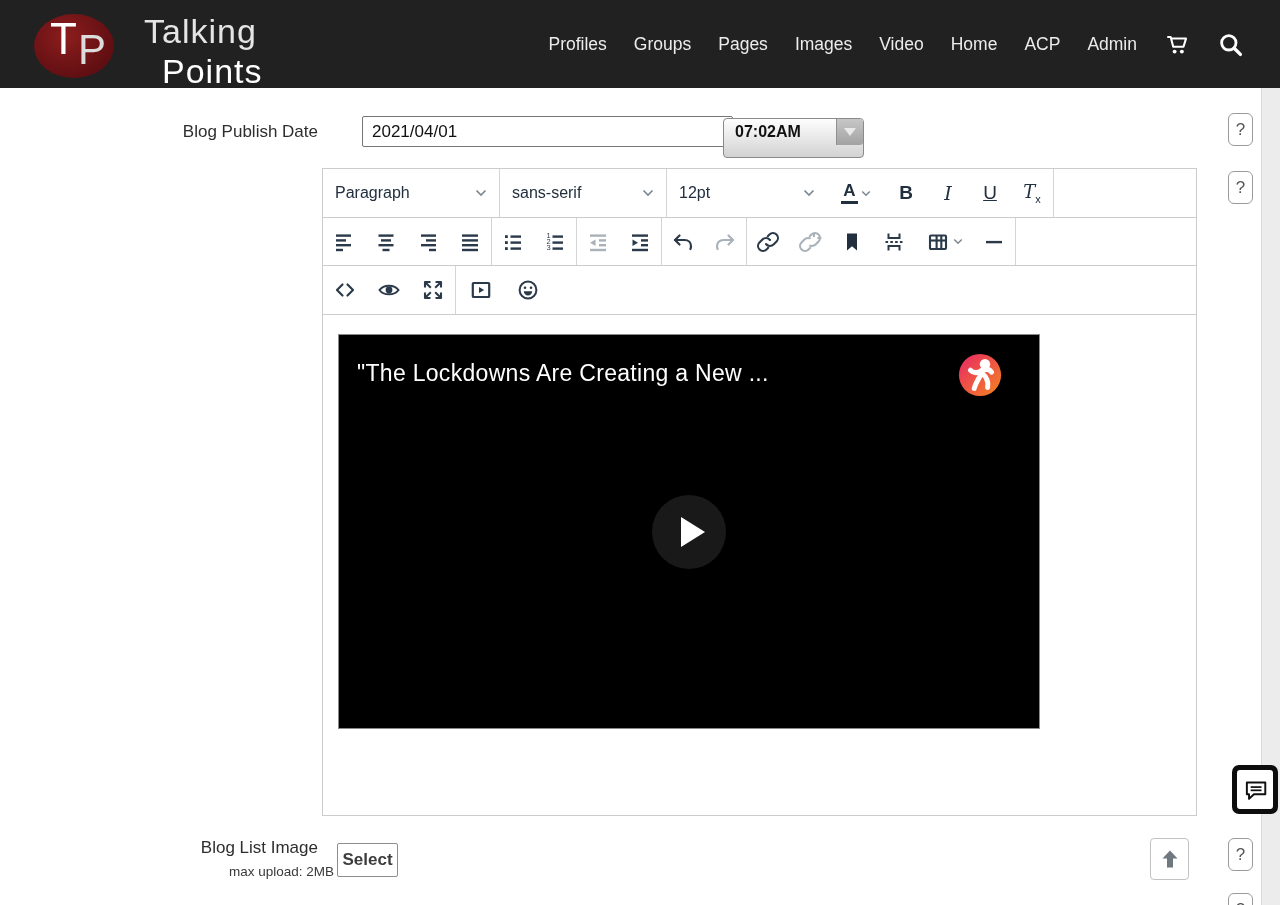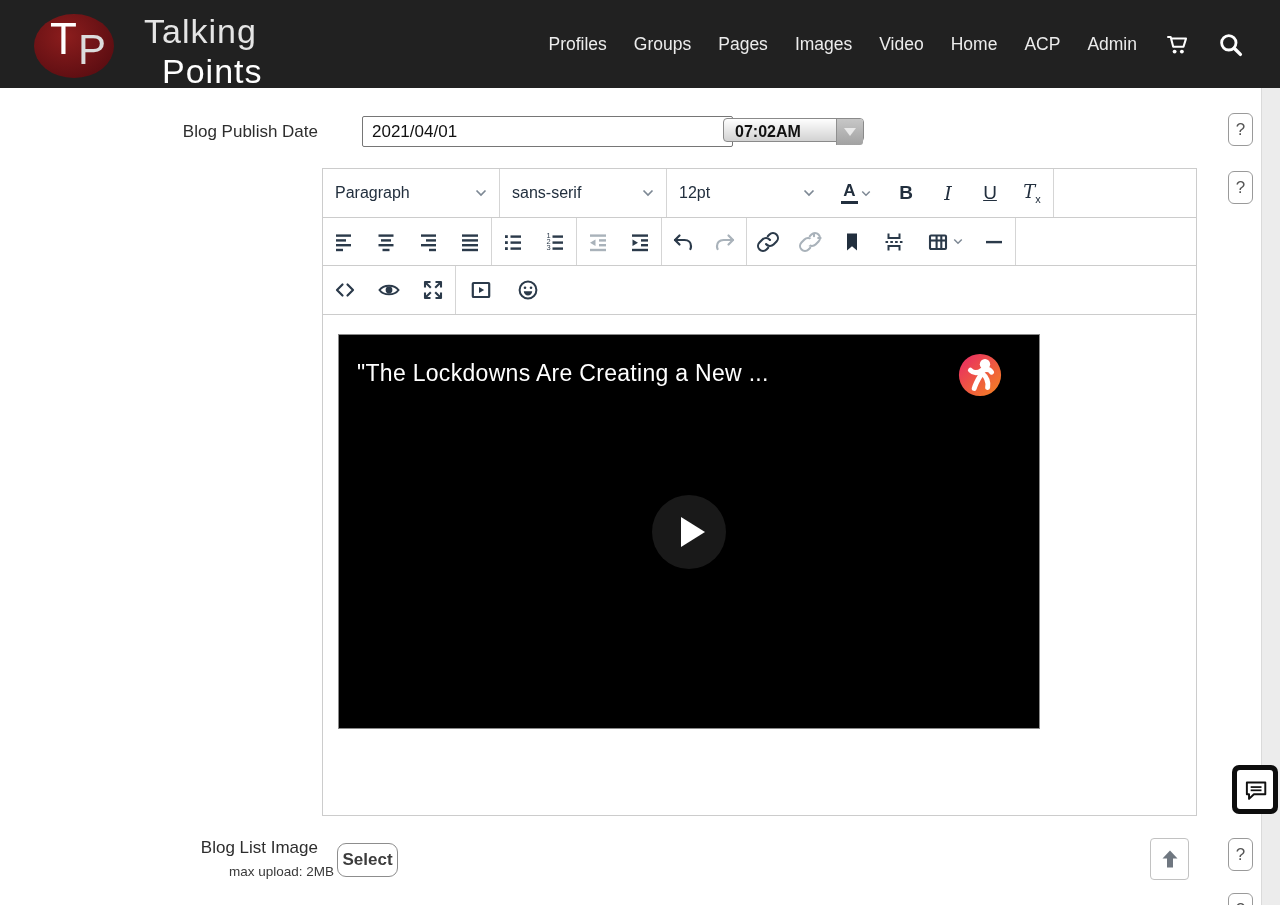--- a/index.html
+++ b/index.html
@@ -25,21 +25,21 @@
 
   
   .field-label { position:absolute; left:0; width:318px; text-align:right; font-size:17px; color:#2e2e2e;padding-left:48px; }
   .help-btn { position:absolute; left:1228px; width:25px; height:33px; background:#fff;
               border:1px solid #9a9a9a; border-radius:6px; color:#555; font-size:17px;
               display:flex; align-items:center; justify-content:center; cursor:pointer; }
 
   .date-input { position:absolute; left:337px; top:116px; width:371px; height:31px;
                 border:1px solid #767676; border-radius:2px; font-size:17px; padding:0 9px;
                 font-family:"Liberation Sans", sans-serif; color:#111;margin-left:25px; }
-  .time-select { position:absolute; left:723px; top:118px; width:141px; height:24px;
+  .time-select { position:absolute; left:723px; top:118px; width:141px; height:40px;
                  border:1px solid #8a8a8a; border-radius:4px;
                  background:linear-gradient(#fefefe,#d2d2d2); cursor:pointer; }
   .time-select-value { position:absolute; left:11px; top:4px; font-size:16px; font-weight:600; color:#111; }
   .time-select-arrow { position:absolute; right:0; top:0; width:27px; height:26px;
                        border-left:1px solid #8f8f8f; border-radius:0 3px 3px 0;
                        background:linear-gradient(#c7c7c7,#a2a2a2);
                        display:flex; align-items:center; justify-content:center; }
   .time-select-arrow span { width:0; height:0; border-left:6px solid transparent;
                             border-right:6px solid transparent; border-top:8px solid #e9e9e9; }
 
@@ -73,21 +73,21 @@
   .video-badge { position:absolute; right:36px; top:17px; width:46px; height:46px; }
   .play-btn { position:absolute; left:50%; top:197px; transform:translate(-50%,-50%);
               width:74px; height:74px; border-radius:50%; background:#191919;
               display:flex; align-items:center; justify-content:center; }
   .play-btn .tri { width:0; height:0; border-top:15px solid transparent; border-bottom:15px solid transparent;
                    border-left:24px solid #fff; margin-left:7px; }
 
   
   .hint { position:absolute; left:16px; width:318px; text-align:right; font-size:13.5px; color:#3a3a3a; }
   .select-btn { position:absolute; left:337px; top:843px; width:61px; height:34px; background:#fff;
-                border:1px solid #8d8d8d; border-radius:9px; font-size:17px; font-weight:bold; color:#3c3c3c;
+                border:1px solid #8d8d8d; border-radius:2px; font-size:17px; font-weight:bold; color:#3c3c3c;
                 font-family:"Liberation Sans", sans-serif; cursor:pointer; }
   .upload-btn { position:absolute; left:1150px; top:838px; width:39px; height:42px; background:#fff;
                 border:1px solid #c2c2c2; border-radius:4px;
                 display:flex; align-items:center; justify-content:center; cursor:pointer; }
 
   
   .chat-widget { position:absolute; left:1232px; top:765px; width:46px; height:49px;
                  background:#0d0d0d; border-radius:7px; z-index:6; cursor:pointer;
                  display:flex; align-items:center; justify-content:center; }
   .chat-inner { width:36px; height:39px; background:#fff; border-radius:3px;

